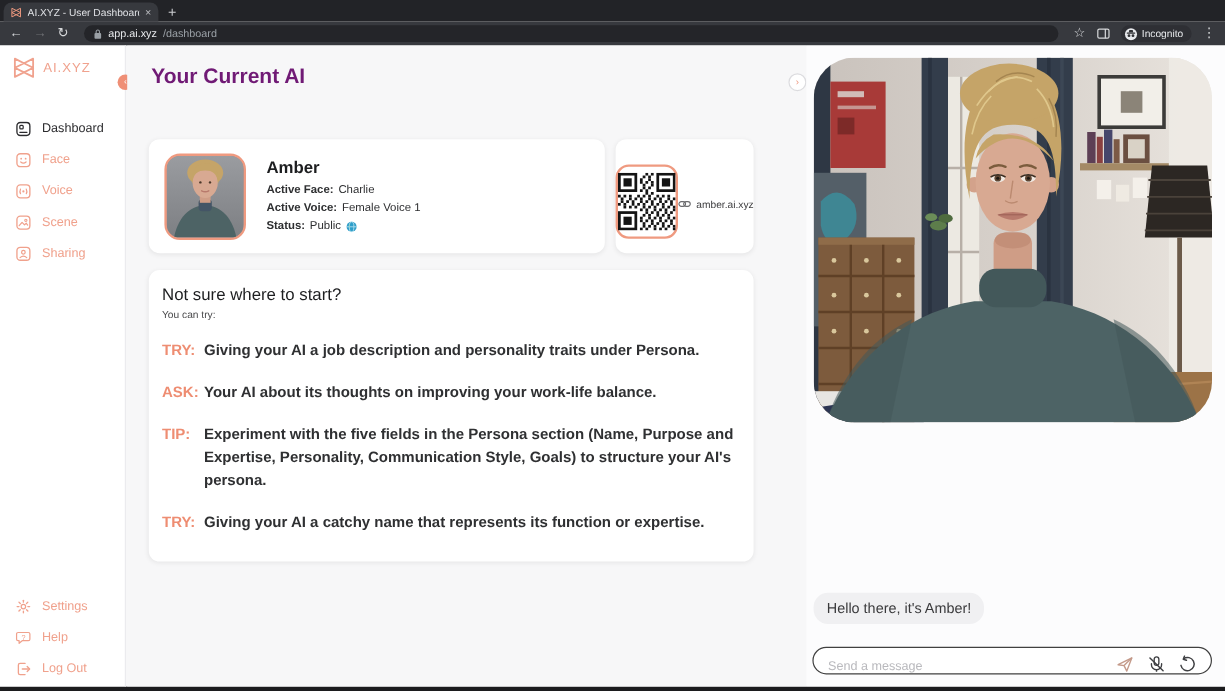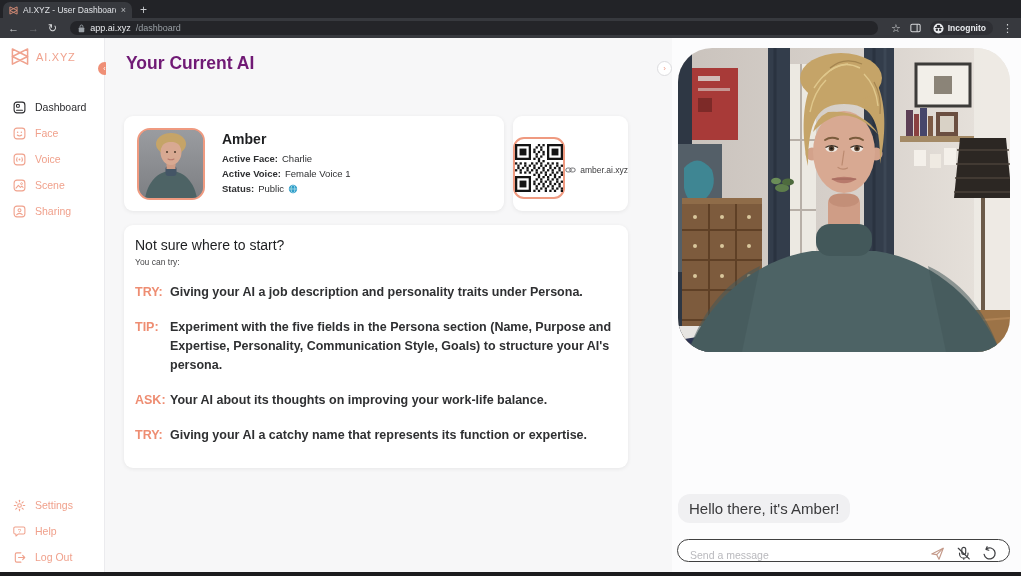--- a/index.html
+++ b/index.html
@@ -14,21 +14,21 @@
   .tab-close { color:#b7b9bd; font-size:9px; cursor:default; }
   .newtab { color:#c9cbcf; font-size:12px; margin:0 0 1px 8px; line-height:14px; }
   .toolbar { height:20px; background:#37393e; display:flex; align-items:center; padding:0 8px; gap:9px; }
   .nav-glyph { color:#d6d8da; font-size:11px; line-height:11px; }
   .nav-glyph.disabled { color:#6e7074; }
   .urlbar { flex:1; height:14px; background:#242529; border-radius:7px; display:flex; align-items:center;
             padding:0 8px; gap:5px; margin:0 4px; }
   .url-host { color:#e8eaed; font-size:9px; }
   .url-path { color:#9aa0a6; font-size:9px; }
   .incog-badge { height:14px; background:#2e2f34; border-radius:7px; display:flex; align-items:center; gap:4px; padding:0 7px 0 3px; }
-  .incog-badge span { color:#e8eaed; font-size:8.5px;font-weight:bold; }
+  .incog-badge span { color:#e8eaed; font-size:8.5px; }
 
   
   .page { position:relative; height:534px; background:#f7f7f8; }
   .bottom-strip { height:4px; background:#1c1c1e; }
 
   
   .sidebar { position:absolute; left:0; top:0; width:105px; height:100%; background:#fff; border-right:1px solid #ebebee; }
   .logo { display:flex; align-items:center; gap:5px; padding:9px 0 0 9px; }
   .logo-text { color:#f0a28e; font-size:11px; letter-spacing:.8px; }
   .nav { position:absolute; top:56px; left:0; right:0; }
@@ -59,21 +59,21 @@
   .tips-title { font-size:14px; font-weight:400; color:#1d1e20; }
   .tips-sub { font-size:8.5px; color:#48484a; margin-top:4px; }
   .tip-row { display:flex; gap:6px; margin-top:16px; font-size:12.5px; line-height:19px; }
   .tip-tag { color:#ee8d72; font-weight:700; width:29px; flex:0 0 auto; }
   .tip-text { color:#2f3032; font-weight:600; }
 
   
   .right-panel { position:absolute; left:672px; top:0; width:349px; height:100%; background:#fcfcfd; }
   .avatar-frame { position:absolute; left:6px; top:10px; width:332px; height:304px; border-radius:34px; overflow:hidden; }
   .chat-bubble { position:absolute; left:6px; top:456px; background:#f0f0f2; border-radius:12px; padding:6px 11px;
-                 font-size:15px; color:#3a3a3c; }
+                 font-size:12px; color:#3a3a3c; }
   .chat-inputbar { position:absolute; left:5px; top:501px; width:333px; height:23px; background:#fff;
                    border:1px solid #404040; border-radius:12px; display:flex; align-items:flex-end; padding:0 12px; }
   .chat-input { border:none; outline:none; flex:1; font-size:10.5px; color:#3a3a3c; background:transparent; font-family:inherit; }
   .chat-input::placeholder { color:#b9b9bd; }
   .chat-icons { display:flex; align-items:center; gap:11px; }
   .chat-icons svg { display:block; cursor:pointer; }
 </style>
 </head>
 <body>
 
@@ -396,26 +396,26 @@
       </div>
 
       <div class="card tips-card">
         <div class="tips-title">Not sure where to start?</div>
         <div class="tips-sub">You can try:</div>
         <div class="tip-row">
           <span class="tip-tag">TRY:</span>
           <span class="tip-text">Giving your AI a job description and personality traits under Persona.</span>
         </div>
         <div class="tip-row">
+          <span class="tip-tag">ASK:</span>
+          <span class="tip-text">Your AI about its thoughts on improving your work-life balance.</span>
+        </div>
+        <div class="tip-row">
           <span class="tip-tag">TIP:</span>
           <span class="tip-text">Experiment with the five fields in the Persona section (Name, Purpose and Expertise, Personality, Communication Style, Goals) to structure your AI's persona.</span>
-        </div>
-        <div class="tip-row">
-          <span class="tip-tag">ASK:</span>
-          <span class="tip-text">Your AI about its thoughts on improving your work-life balance.</span>
         </div>
         <div class="tip-row">
           <span class="tip-tag">TRY:</span>
           <span class="tip-text">Giving your AI a catchy name that represents its function or expertise.</span>
         </div>
       </div>
     </main>
 
     <section class="right-panel">
       <div class="avatar-frame">

